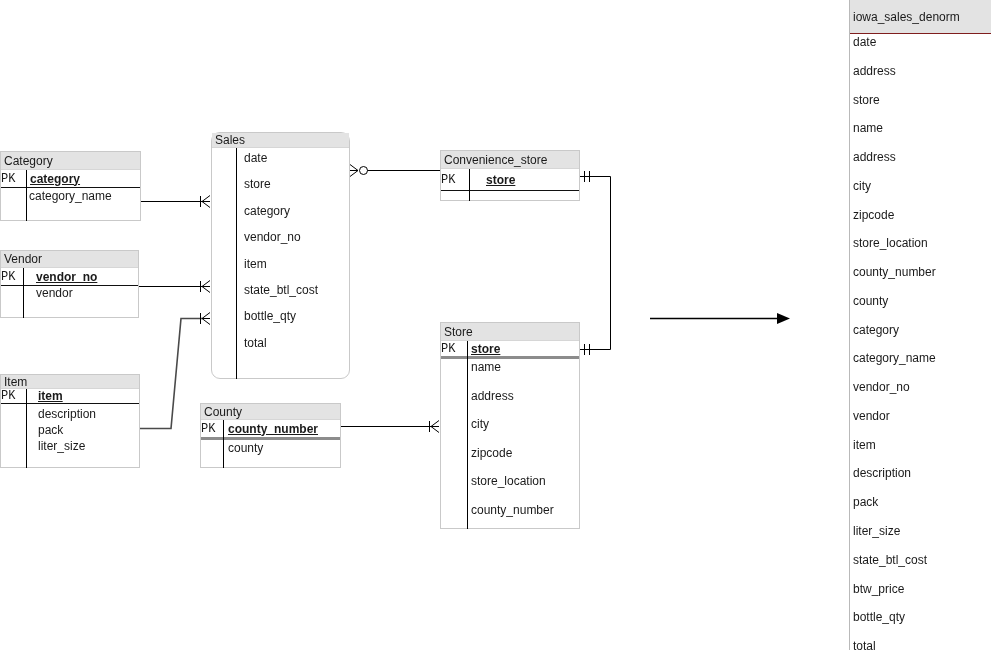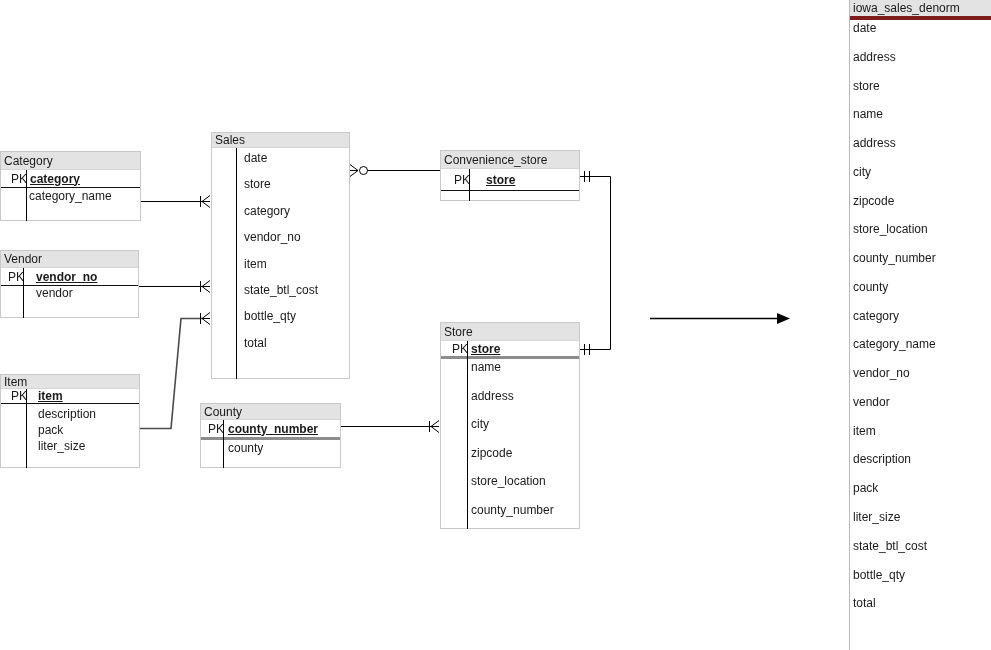--- a/index.html
+++ b/index.html
@@ -9,21 +9,21 @@
 
   
   #connectors { position:absolute; left:0; top:0; z-index:3; pointer-events:none; }
 
   
   .table { position:absolute; background:#fff; border:1px solid #c9c9c9; z-index:2; font-size:12px; }
   .t-header { background:#e3e3e3; display:flex; align-items:center; padding-left:3px;
               border-bottom:1px solid #d6d6d6; white-space:nowrap; overflow:hidden; }
   .pk-row { display:flex; align-items:center; border-bottom:1px solid #111; }
   .pk-row.thick { border-bottom:3px solid #8c8c8c; }
-  .pk-label { flex:0 0 auto; text-align:right; }
+  .pk-label { flex:0 0 auto; text-align:left;font-family:Liberation Mono, monospace; }
   .pk-field { font-weight:bold; text-decoration:underline; white-space:nowrap; }
   .pk-divider { position:absolute; width:1px; background:#000; }
   .field-row { line-height:13px; white-space:nowrap; }
 
   #t-category { left:0px;   top:151px; width:141px; height:70px; }
   #t-category .t-header { height:18px; }
   #t-category .pk-row   { height:18px; }
   #t-category .pk-label { width:26px; }
   #t-category .pk-field { padding-left:3px; }
   #t-category .pk-divider { left:25px; top:18px; height:51px; }
@@ -38,21 +38,21 @@
   #t-vendor .field-row { height:31px; padding:1px 0 0 35px; }
 
   #t-item { left:0px; top:374px; width:140px; height:94px; }
   #t-item .t-header { height:14px; }
   #t-item .pk-row   { height:15px; }
   #t-item .pk-label { width:26px; }
   #t-item .pk-field { padding-left:11px; }
   #t-item .pk-divider { left:25px; top:14px; height:79px; }
   #t-item .field-row { height:16px; padding:4px 0 0 37px; }
 
-  #t-sales { left:211px; top:132px; width:139px; height:247px; }
+  #t-sales { left:211px; top:132px; width:139px; height:247px;border-radius:9px; }
   #t-sales .t-header { height:15px; }
   #t-sales .pk-divider { left:24px; top:15px; height:231px; }
   #t-sales .field-row { height:26.4px; padding:4px 0 0 32px; }
 
   #t-county { left:200px; top:403px; width:141px; height:65px; }
   #t-county .t-header { height:16px; }
   #t-county .pk-row   { height:20px; }
   #t-county .pk-label { width:23px; }
   #t-county .pk-field { padding-left:4px; }
   #t-county .pk-divider { left:22px; top:16px; height:48px; }
@@ -69,21 +69,21 @@
   #t-store .t-header { height:18px; }
   #t-store .pk-row   { height:18px; }
   #t-store .pk-label { width:27px; }
   #t-store .pk-field { padding-left:3px; }
   #t-store .pk-divider { left:26px; top:18px; height:188px; }
   #t-store .field-row { height:28.6px; padding:1px 0 0 30px; line-height:14px; }
 
   
   #denorm { position:absolute; left:849px; top:0; width:142px; height:650px;
             border-left:1px solid #b9b9b9; z-index:2; font-size:12px; background:#fff; }
-  #denorm .d-header { height:20px; background:#e3e3e3; border-bottom:4px solid #7f1d1d;
+  #denorm .d-header { height:34px; background:#e3e3e3; border-bottom:1px solid #7f1d1d;
                       display:flex; align-items:center; padding-left:3px; white-space:nowrap; }
   #denorm .field-row { height:28.77px; padding:1px 0 0 3px; line-height:14px; }
 </style>
 </head>
 <body>
 
 <div id="canvas">
 
   <div class="table" id="t-category">
     <div class="t-header">Category</div>
@@ -192,20 +192,21 @@
         <div class="field-row">county</div>
         <div class="field-row">category</div>
         <div class="field-row">category_name</div>
         <div class="field-row">vendor_no</div>
         <div class="field-row">vendor</div>
         <div class="field-row">item</div>
         <div class="field-row">description</div>
         <div class="field-row">pack</div>
         <div class="field-row">liter_size</div>
         <div class="field-row">state_btl_cost</div>
+        <div class="field-row">btw_price</div>
         <div class="field-row">bottle_qty</div>
         <div class="field-row">total</div>
       </div>
   </div>
 
   <svg id="connectors" width="991" height="650" viewBox="0 0 991 650">
 
     <g stroke="#000" fill="none" stroke-width="1">
       <line x1="141" y1="201.5" x2="202" y2="201.5"></line>
       <line x1="200.5" y1="196" x2="200.5" y2="207"></line>

